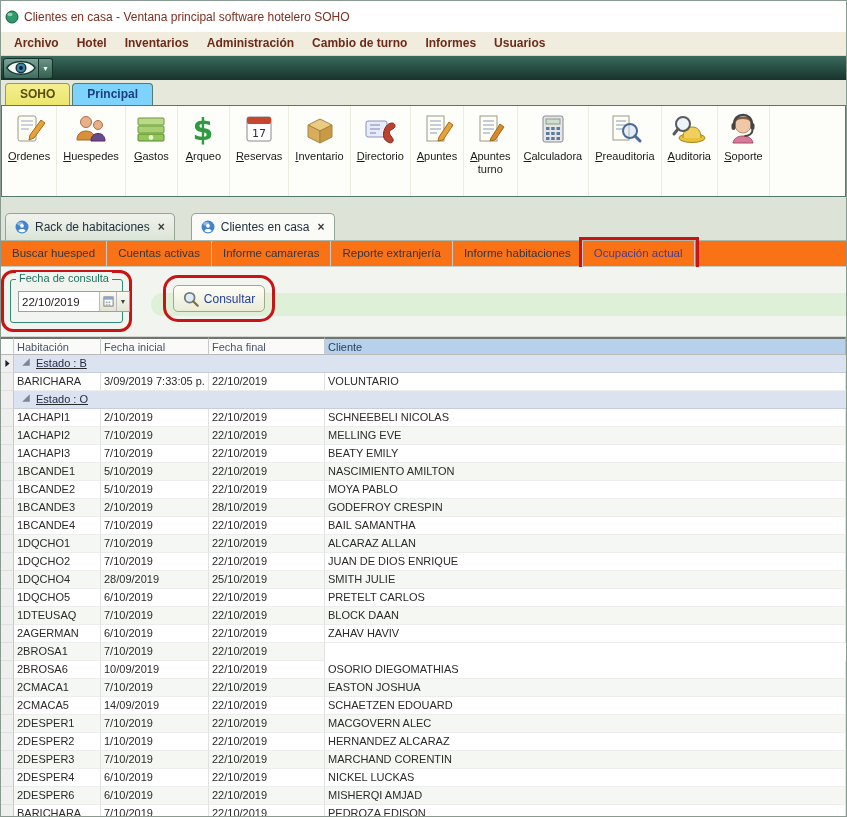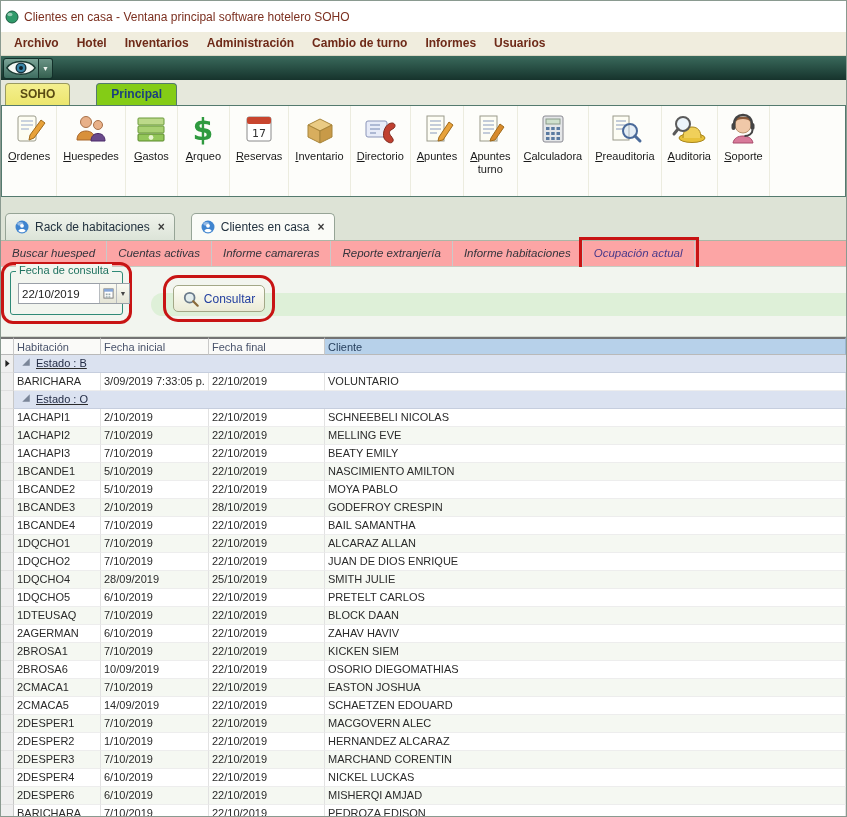--- a/index.html
+++ b/index.html
@@ -24,47 +24,47 @@
 
   
   .toolstrip{height:24px;background:linear-gradient(#3a6a5c,var(--strip) 60%,#16332c);display:flex;align-items:center;padding-left:2px;}
   .eye-btn{width:36px;height:21px;border:1px solid #13302a;border-radius:3px 0 0 3px;background:linear-gradient(#7aa396,#3d6d60);display:flex;align-items:center;justify-content:center;}
   .eye-dd{width:14px;height:21px;border:1px solid #13302a;border-left:none;border-radius:0 3px 3px 0;background:linear-gradient(#6a9486,#35604f);color:#eef4ee;font-size:7px;display:flex;align-items:center;justify-content:center;}
 
   
   .tabrow{height:25px;background:#e6e8dc;display:flex;align-items:flex-end;padding-left:4px;gap:2px;}
   .wtab{height:22px;line-height:20px;padding:0 14px;font-size:12px;font-weight:700;border:1px solid #9a9a60;border-bottom:none;border-radius:4px 4px 0 0;}
   .wtab.soho{background:linear-gradient(#f4ef8e,var(--soho));color:#5a4c14;}
-  .wtab.principal{background:#84cc16;border-color:#547a6e;color:var(--ptext);margin-left:24px;}
+  .wtab.principal{background:#7dd3fc;border-color:#547a6e;color:var(--ptext);}
 
   
   .ribbon{height:92px;background:#fdfdfa;border:1px solid #547a6e;display:flex;align-items:stretch;overflow:hidden;}
   .ribbon-item{display:flex;flex-direction:column;align-items:center;padding:5px 6px 2px;min-width:52px;border-right:1px solid #ececdf;cursor:default;}
   .ribbon-icon{width:38px;height:36px;display:flex;align-items:center;justify-content:center;}
   .ribbon-icon svg{width:36px;height:32px;}
   .ribbon-label{font-size:11px;color:#1a1a1a;text-align:center;line-height:13px;margin-top:3px;white-space:nowrap;}
   .ribbon-label .u{text-decoration:underline;}
 
   
   .docstrip{height:44px;background:var(--docbg);display:flex;align-items:flex-end;padding-left:4px;gap:16px;border-bottom:1px solid #aab6a6;}
   .doctab{height:27px;display:flex;align-items:center;gap:6px;padding:0 9px;border:1px solid #96a496;border-bottom:none;border-radius:5px 5px 0 0;font-size:12px;color:#23323f;}
   .doctab .dicon svg{width:14px;height:14px;display:block;}
   .doctab.inactive{background:linear-gradient(#f0f3ec,#dce4d8);}
   .doctab.active{background:#fafbf7;}
   .doctab .close{font-size:12px;font-weight:700;color:#3a3a3a;margin-left:2px;cursor:default;}
 
   
-  .reporttabs{height:26px;background:#fca5a5;display:flex;align-items:flex-end;border-bottom:1px solid #c6ccc2;font-style:italic;}
+  .reporttabs{height:26px;background:#f97316;display:flex;align-items:flex-end;border-bottom:1px solid #c6ccc2;}
   .rtab{font-size:11.5px;color:#34343c;padding:0 11px;line-height:25px;border-right:1px solid #c9c9c9;white-space:nowrap;}
   .rtab.hl{color:#4a3a8a;outline:3px solid var(--red);outline-offset:1px;}
 
   
   .filterpanel{height:70px;background:#f2f5ef;position:relative;border-bottom:1px solid #d2d8ce;}
   .mintband{position:absolute;left:150px;right:0;top:26px;height:23px;background:var(--mint);border-radius:12px 0 0 12px;}
-  .gbox{position:absolute;left:9px;top:4px;width:113px;height:44px;border:1px solid var(--gbox);border-radius:3px;outline:3px solid var(--red);outline-offset:6px;}
+  .gbox{position:absolute;left:9px;top:12px;width:113px;height:44px;border:1px solid var(--gbox);border-radius:3px;outline:3px solid var(--red);outline-offset:6px;}
   .gbox-label{position:absolute;left:5px;top:-8px;background:#f2f5ef;padding:0 3px;font-size:11px;color:#1f7260;white-space:nowrap;}
   .dateedit{position:absolute;left:7px;top:11px;width:112px;height:21px;background:#fff;border:1px solid #9aa0a8;display:flex;align-items:stretch;}
   .dateedit input{flex:1;min-width:0;border:none;outline:none;font-family:inherit;font-size:11.5px;color:#222;padding:0 3px;background:transparent;}
   .cal-btn{width:17px;border-left:1px solid #b8bcc0;background:linear-gradient(#fafaf2,#e4e4d6);display:flex;align-items:center;justify-content:center;}
   .cal-btn svg{width:11px;height:11px;}
   .dd-btn{width:13px;background:linear-gradient(#fafaf2,#e4e4d6);border-left:1px solid #b8bcc0;font-size:7px;color:#444;display:flex;align-items:center;justify-content:center;}
   .consultbtn{position:absolute;left:172px;top:18px;width:92px;height:27px;border:1px solid #a3a887;border-radius:5px;background:linear-gradient(#fefef8,#ebebd6);display:flex;align-items:center;justify-content:center;gap:5px;outline:3px solid var(--red);outline-offset:7px;}
   .consultbtn svg{width:16px;height:16px;}
   .consultbtn span{font-size:12px;color:var(--consult);}
 
@@ -459,21 +459,20 @@
           <div class="cell">2AGERMAN</div>
           <div class="cell">6/10/2019</div>
           <div class="cell">22/10/2019</div>
           <div class="cell">ZAHAV HAVIV</div>
         </div>
         <div class="grow alt">
           <div class="ind"></div>
           <div class="cell">2BROSA1</div>
           <div class="cell">7/10/2019</div>
           <div class="cell">22/10/2019</div>
-          <div class="cell">KICKEN SIEM</div>
         </div>
         <div class="grow">
           <div class="ind"></div>
           <div class="cell">2BROSA6</div>
           <div class="cell">10/09/2019</div>
           <div class="cell">22/10/2019</div>
           <div class="cell">OSORIO DIEGOMATHIAS</div>
         </div>
         <div class="grow alt">
           <div class="ind"></div>

